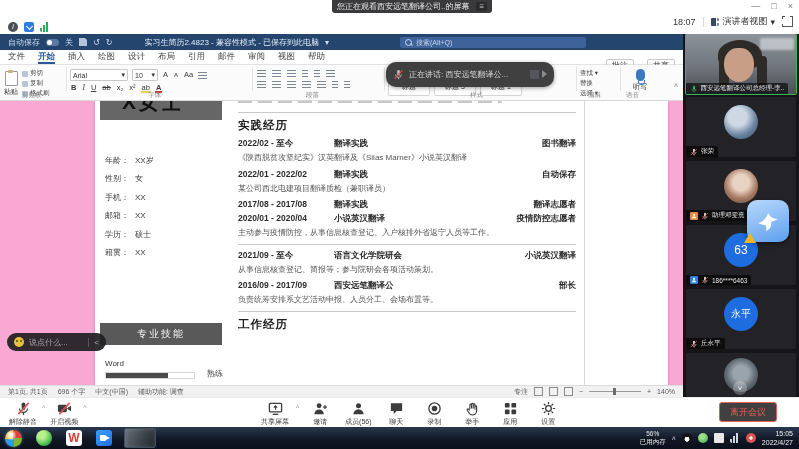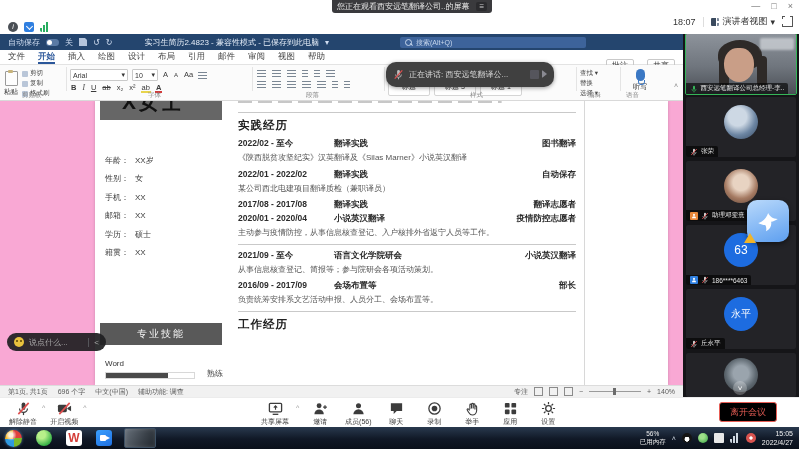--- a/index.html
+++ b/index.html
@@ -161,21 +161,21 @@
     border-right:6px solid transparent;border-bottom:10px solid #f0b429;}
 
   
   .mtoolbar{position:absolute;left:0;top:397px;width:799px;height:30px;background:#fff;border-top:1px solid #ececec;z-index:40;}
   .mbtn{display:flex;flex-direction:column;align-items:center;gap:1px;font-size:7px;color:#3c3c3c;width:34px;}
   .mbtn svg{color:#3c3c3c;}
   .mleft{position:absolute;left:6px;top:3px;display:flex;align-items:flex-start;gap:2px;}
   .mcenter{position:absolute;left:258px;top:3px;display:flex;align-items:flex-start;gap:4px;}
   .caret{font-size:7px;color:#9a9a9a;margin-top:3px;}
   .leave{position:absolute;right:22px;top:4px;height:18px;padding:0 10px;border:1px solid #e85d55;border-radius:3px;
-    color:#e85d55;font-size:9px;display:flex;align-items:center;background:#000000;}
+    color:#e85d55;font-size:9px;display:flex;align-items:center;background:#404040;}
 
   
   .taskbar{position:absolute;left:0;top:427px;width:799px;height:22px;
     background:linear-gradient(#29394e,#101826 55%,#0a101a);z-index:50;display:flex;align-items:center;}
   .orb{width:17px;height:17px;border-radius:50%;margin-left:5px;
     background:radial-gradient(circle at 35% 30%,rgba(255,255,255,.85) 0 12%,transparent 35%),
       conic-gradient(#e0423c 0 25%,#7db92c 0 50%,#2f9ae0 0 75%,#f5b324 0 100%);
     box-shadow:0 0 3px rgba(120,180,255,.6);}
   .tico{width:16px;height:16px;margin-left:14px;border-radius:3px;}
   .tico.g360{border-radius:50%;background:radial-gradient(circle at 35% 30%,#b8f08a 0 25%,#3db54a 70%,#1f8a36 100%);}
@@ -503,21 +503,21 @@
 
           <div class="rsec">
             <div class="erow">
                 <span class="ed">2021/09 - 至今</span>
                 <span class="er">语言文化学院研会</span>
                 <span class="et">小说英汉翻译</span>
               </div>
             <p class="edesc">从事信息核查登记、简报等；参与院研会各项活动策划。</p>
             <div class="erow">
                 <span class="ed">2016/09 - 2017/09</span>
-                <span class="er">会场布置等</span>
+                <span class="er">西安远笔翻译公</span>
                 <span class="et">部长</span>
               </div>
             <p class="edesc">负责统筹安排系文艺活动申报、人员分工、会场布置等。</p>
           </div>
 
           <div class="rsec">
             <h3>工作经历</h3>
 
           </div>
         </div>

